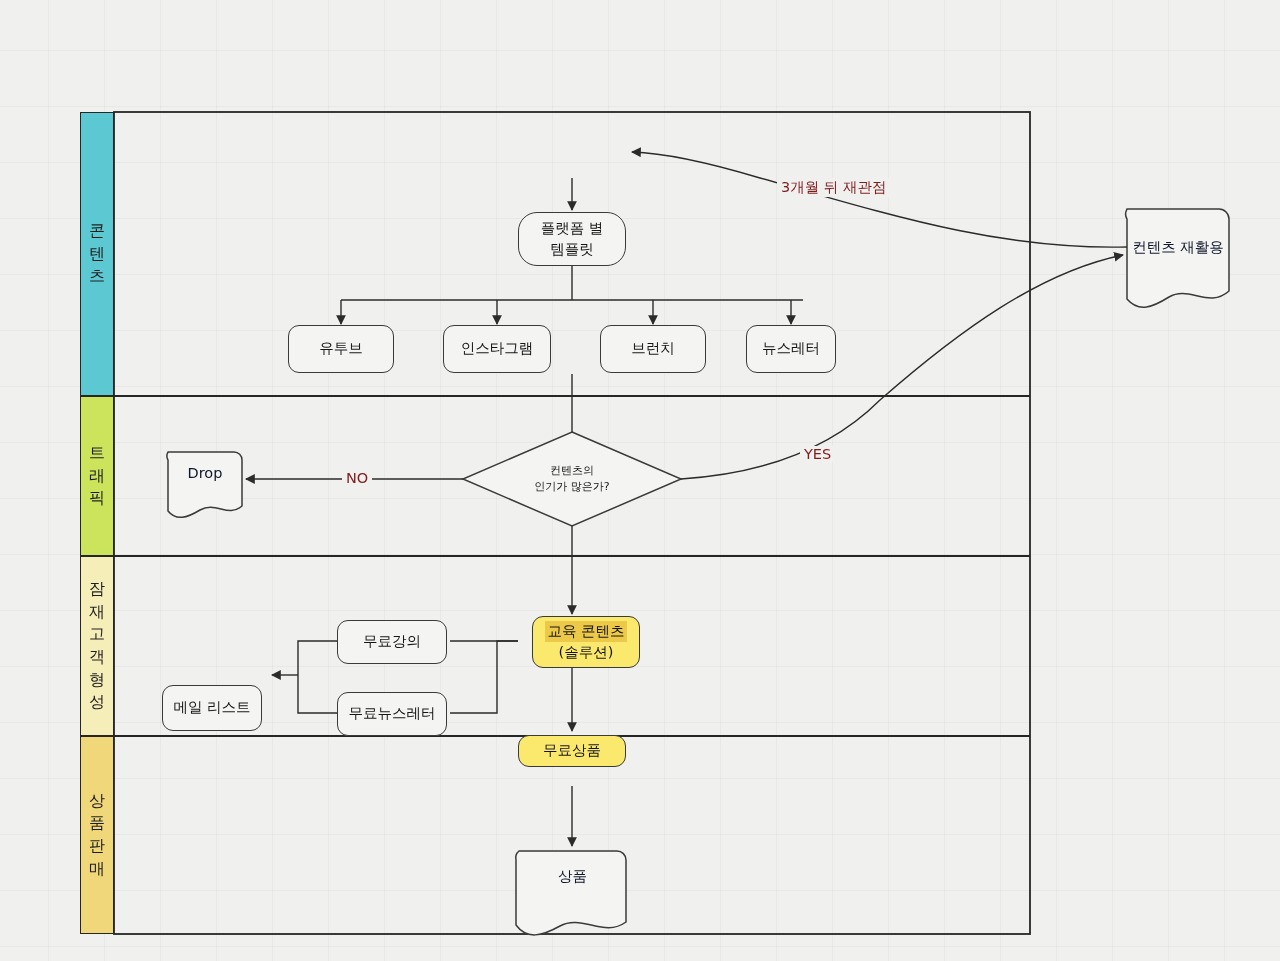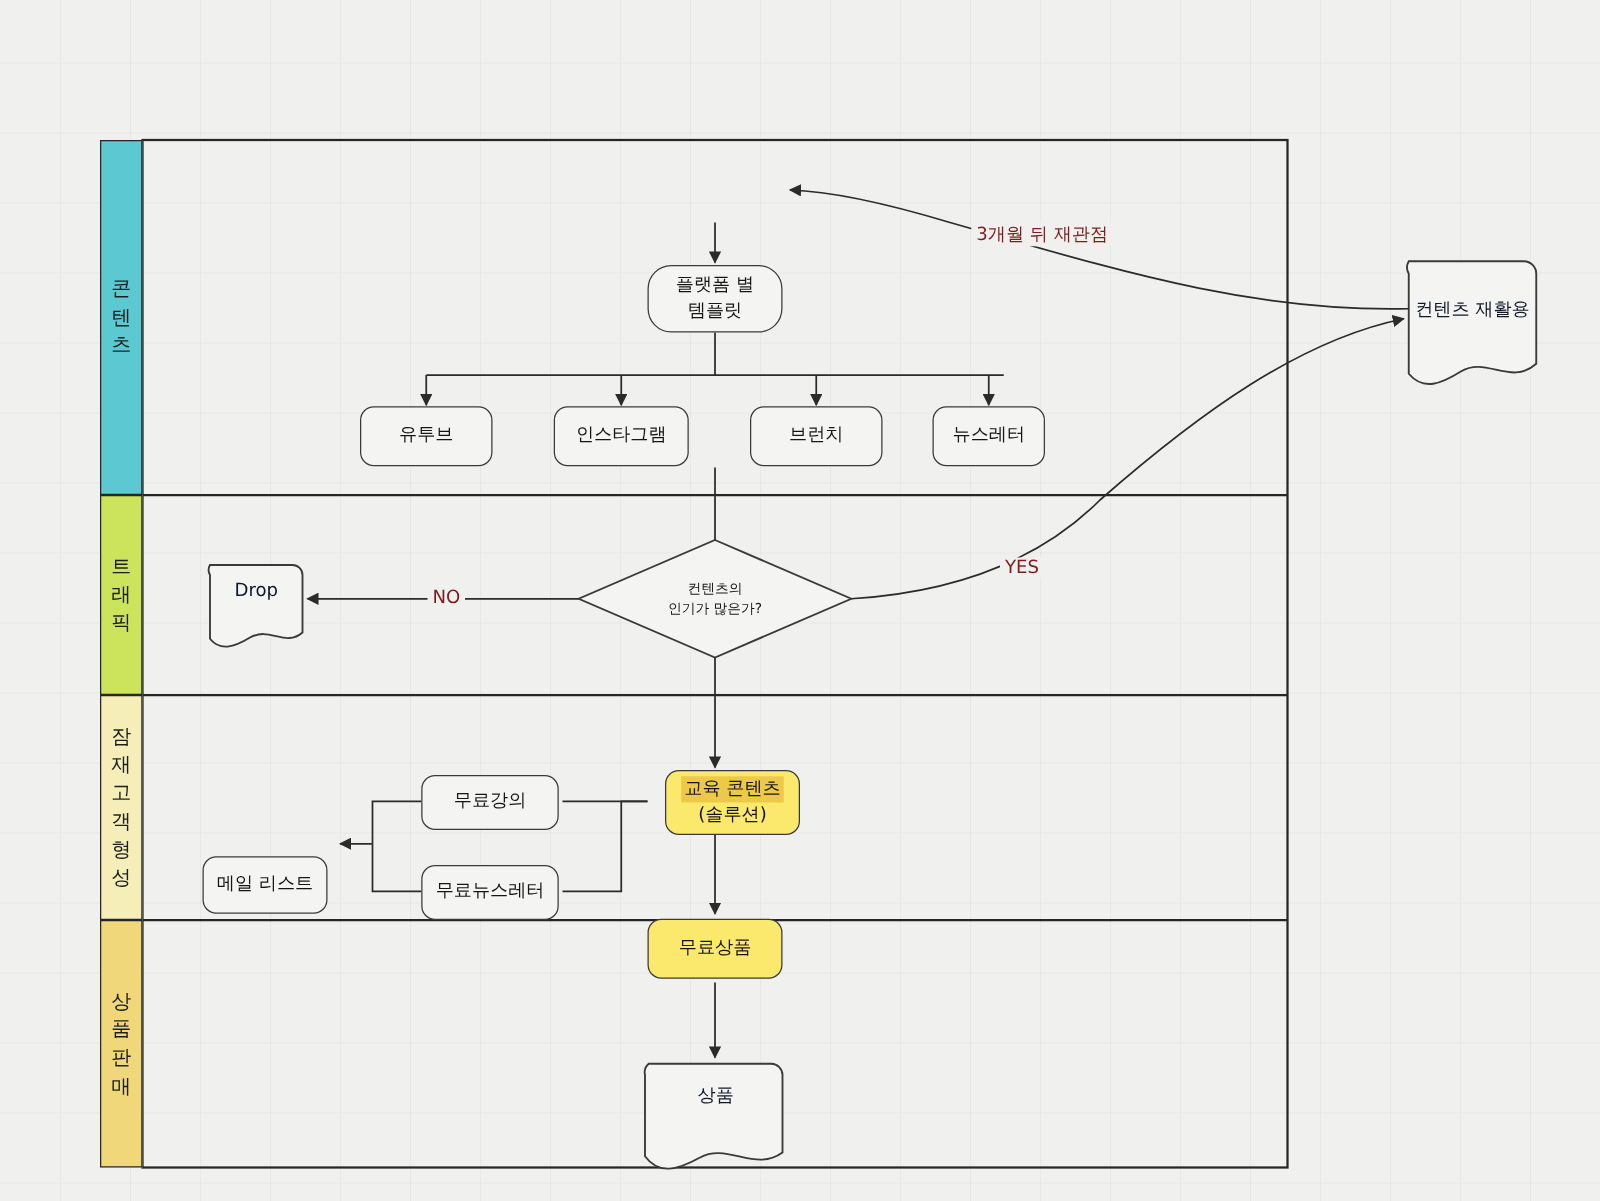--- a/index.html
+++ b/index.html
@@ -226,21 +226,21 @@
   </div>
 
   <div class="node rounded" style="left:337px;top:692px;width:110px;height:44px;">
     <span>무료뉴스레터</span>
   </div>
 
   <div class="node rounded" style="left:162px;top:652px;width:100px;height:46px;margin-top:33px;">
     <span>메일 리스트</span>
   </div>
 
-  <div class="node rounded" style="left:518px;top:735px;width:108px;height:48px;background:#fbe96e;">
+  <div class="node rounded" style="left:518px;top:735px;width:108px;height:32px;background:#fbe96e;">
     <span>무료상품</span>
   </div>
 
   <div class="edge-label" style="left:777px;top:178px;">
     <span>3개월 뒤 재관점</span>
   </div>
 
   <div class="edge-label" style="left:342px;top:470px;">
     <span>NO</span>
   </div>

